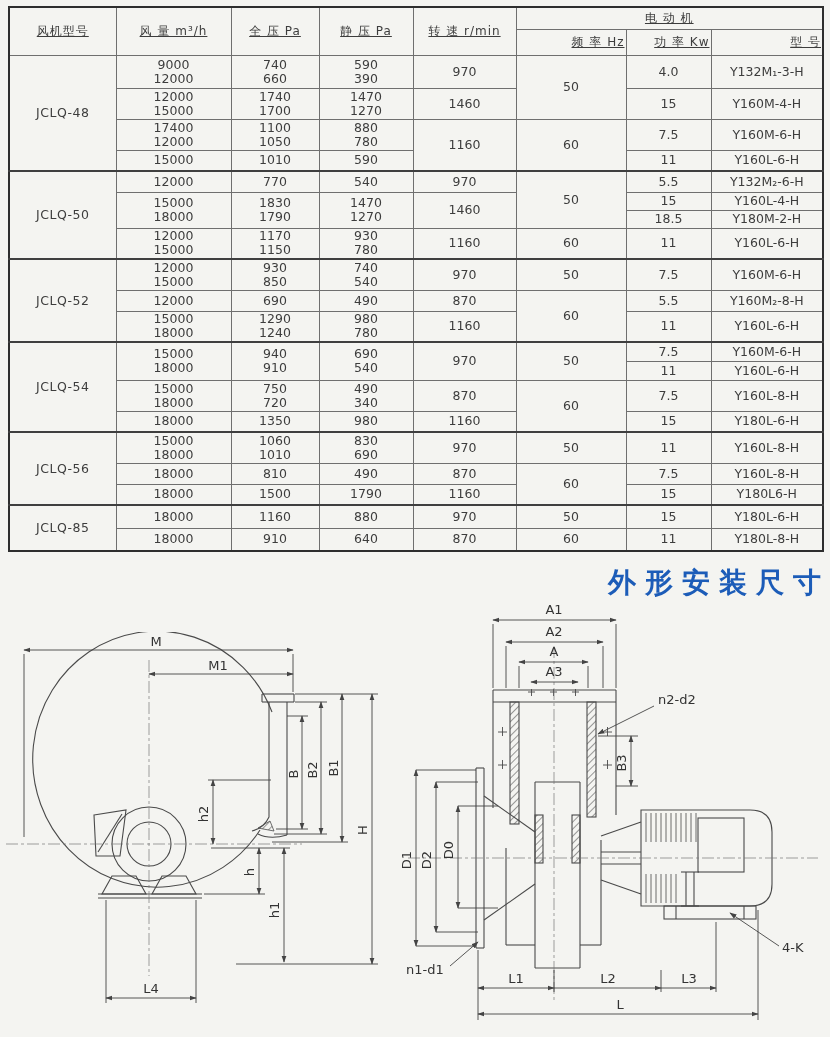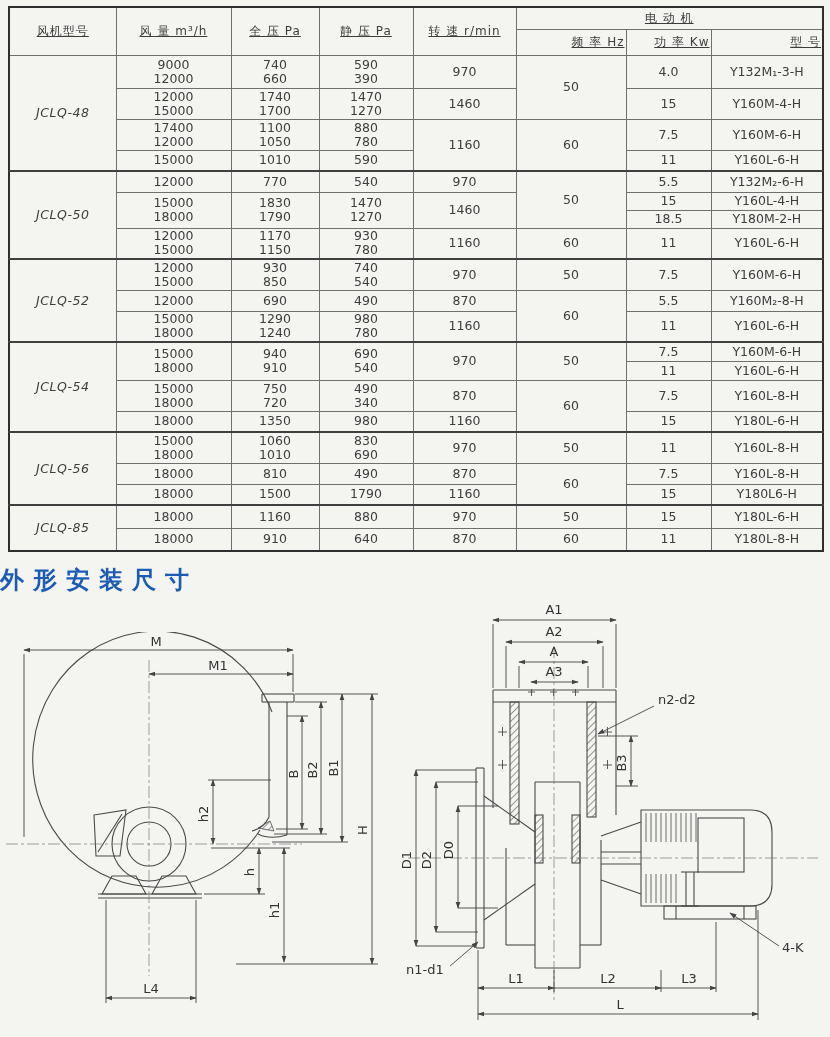--- a/index.html
+++ b/index.html
@@ -11,24 +11,24 @@
   table.spec th,table.spec td{border:1px solid #6f6f6f;text-align:center;vertical-align:middle;
              color:#3d3d3d;font-weight:normal;white-space:pre-line;padding:0 1px;
              font-size:12.5px;line-height:14px;overflow:hidden;}
   table.spec thead th{font-size:12px;letter-spacing:1px;text-decoration:underline;}
   thead tr.hrow1{height:22px;}
   thead tr.hrow2{height:26px;}
   thead tr.hrow2 th{border-top:1px solid #6f6f6f;text-align:right;}
   tr.h33{height:33px;} tr.h31{height:31px;} tr.h23{height:23px;}
   tr.h21{height:21px;} tr.h19{height:19px;} tr.h18{height:18px;}
   tr.gs td{border-top:2px solid #3f3f3f;}
-  td.modelcell{font-size:12.5px;letter-spacing:.5px;font-style:italic;}
+  td.modelcell{font-size:12.5px;letter-spacing:.5px;}
   
-  .sec-title{position:absolute;top:564px;left:0;width:100%;text-align:left;
-             font-size:24px;font-weight:bold;color:#1c5cb8;letter-spacing:9px;}
+  .sec-title{position:absolute;top:564px;left:0;width:100%;text-align:right;
+             font-size:28px;font-weight:bold;color:#1c5cb8;letter-spacing:9px;}
   
   .svgL{position:absolute;left:6px;top:632px;}
   .svgR{position:absolute;left:398px;top:600px;}
   svg text{font-family:"DejaVu Sans","Liberation Sans",sans-serif;font-size:13px;fill:#333;}
   .ln{stroke:#4a4a4a;stroke-width:1.1;fill:none;}
   .cl{stroke:#777;stroke-width:.7;fill:none;stroke-dasharray:12 3 3 3;}
   .dim{stroke:#444;stroke-width:.9;fill:none;}
 </style>
 </head>
 <body>

